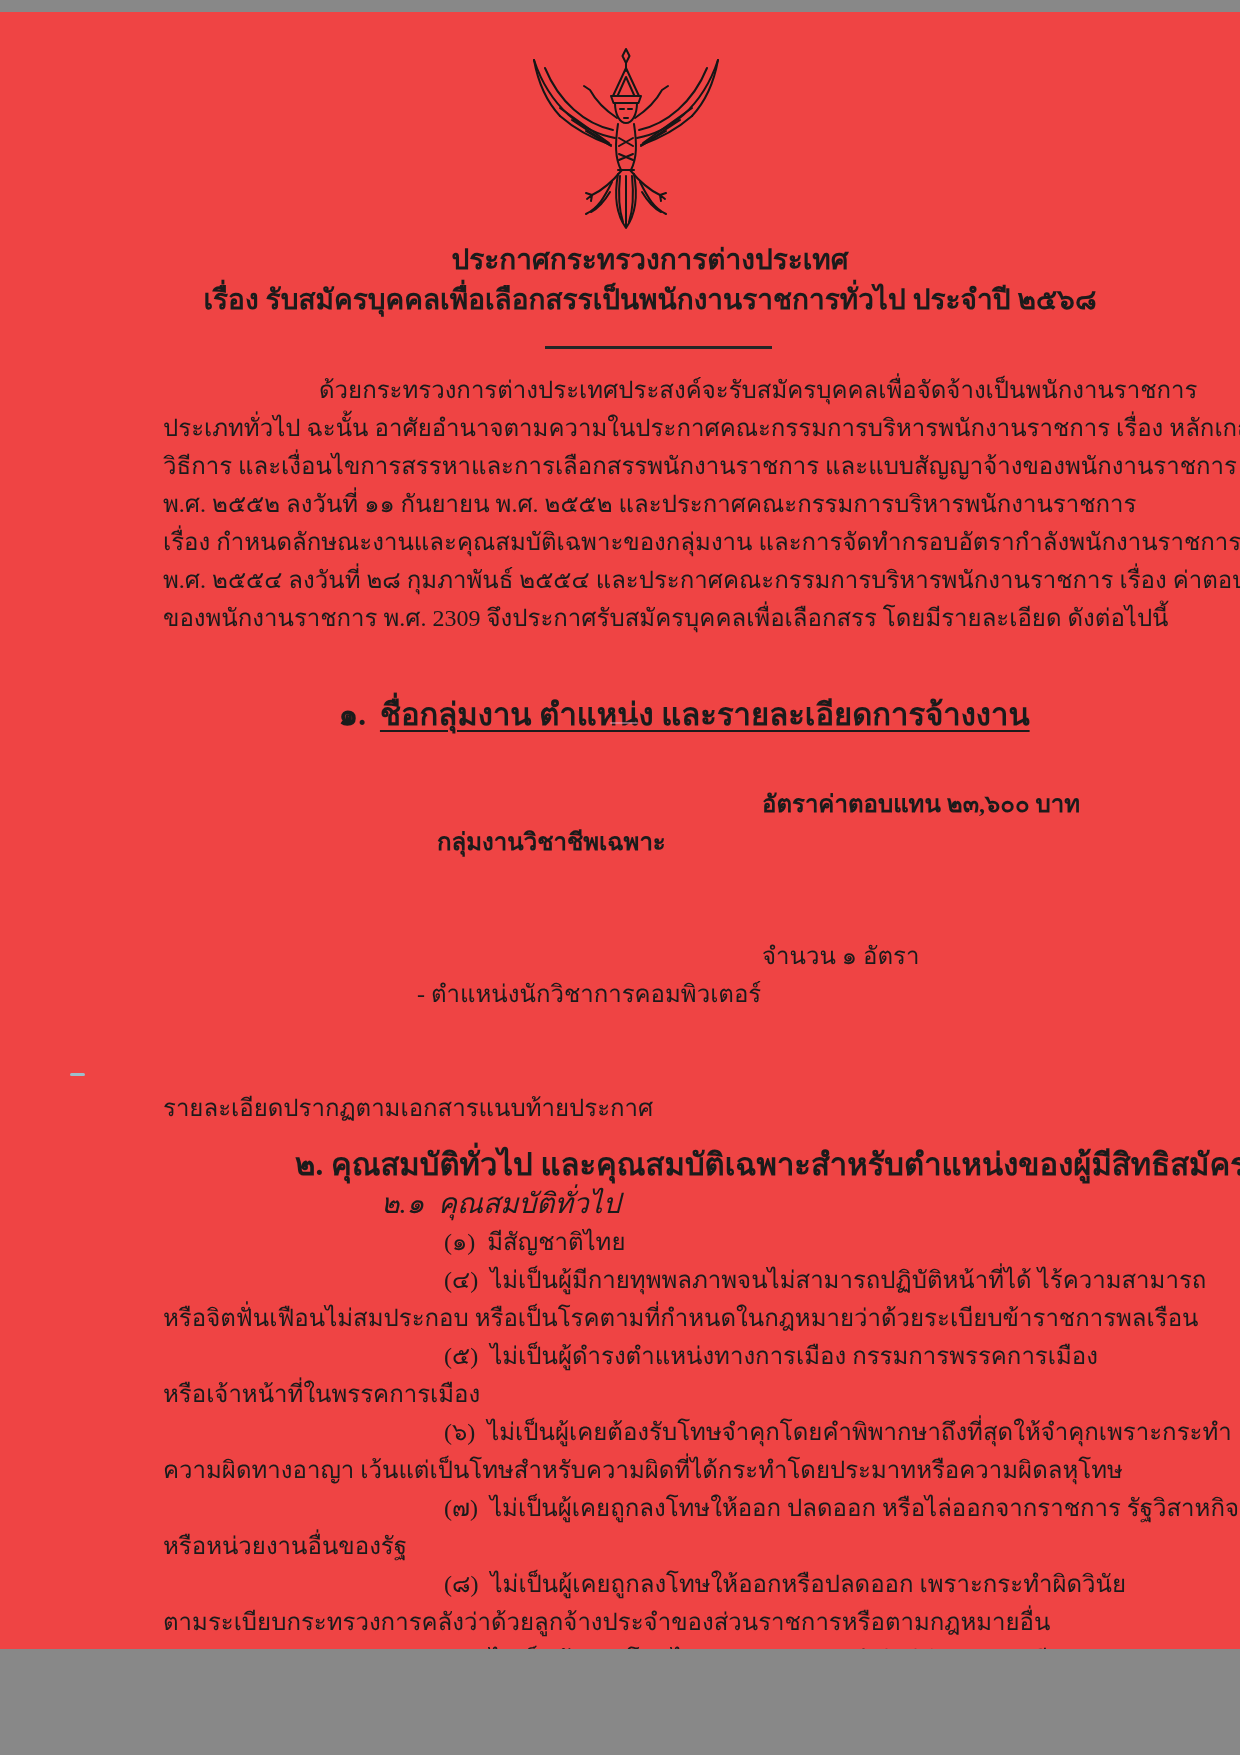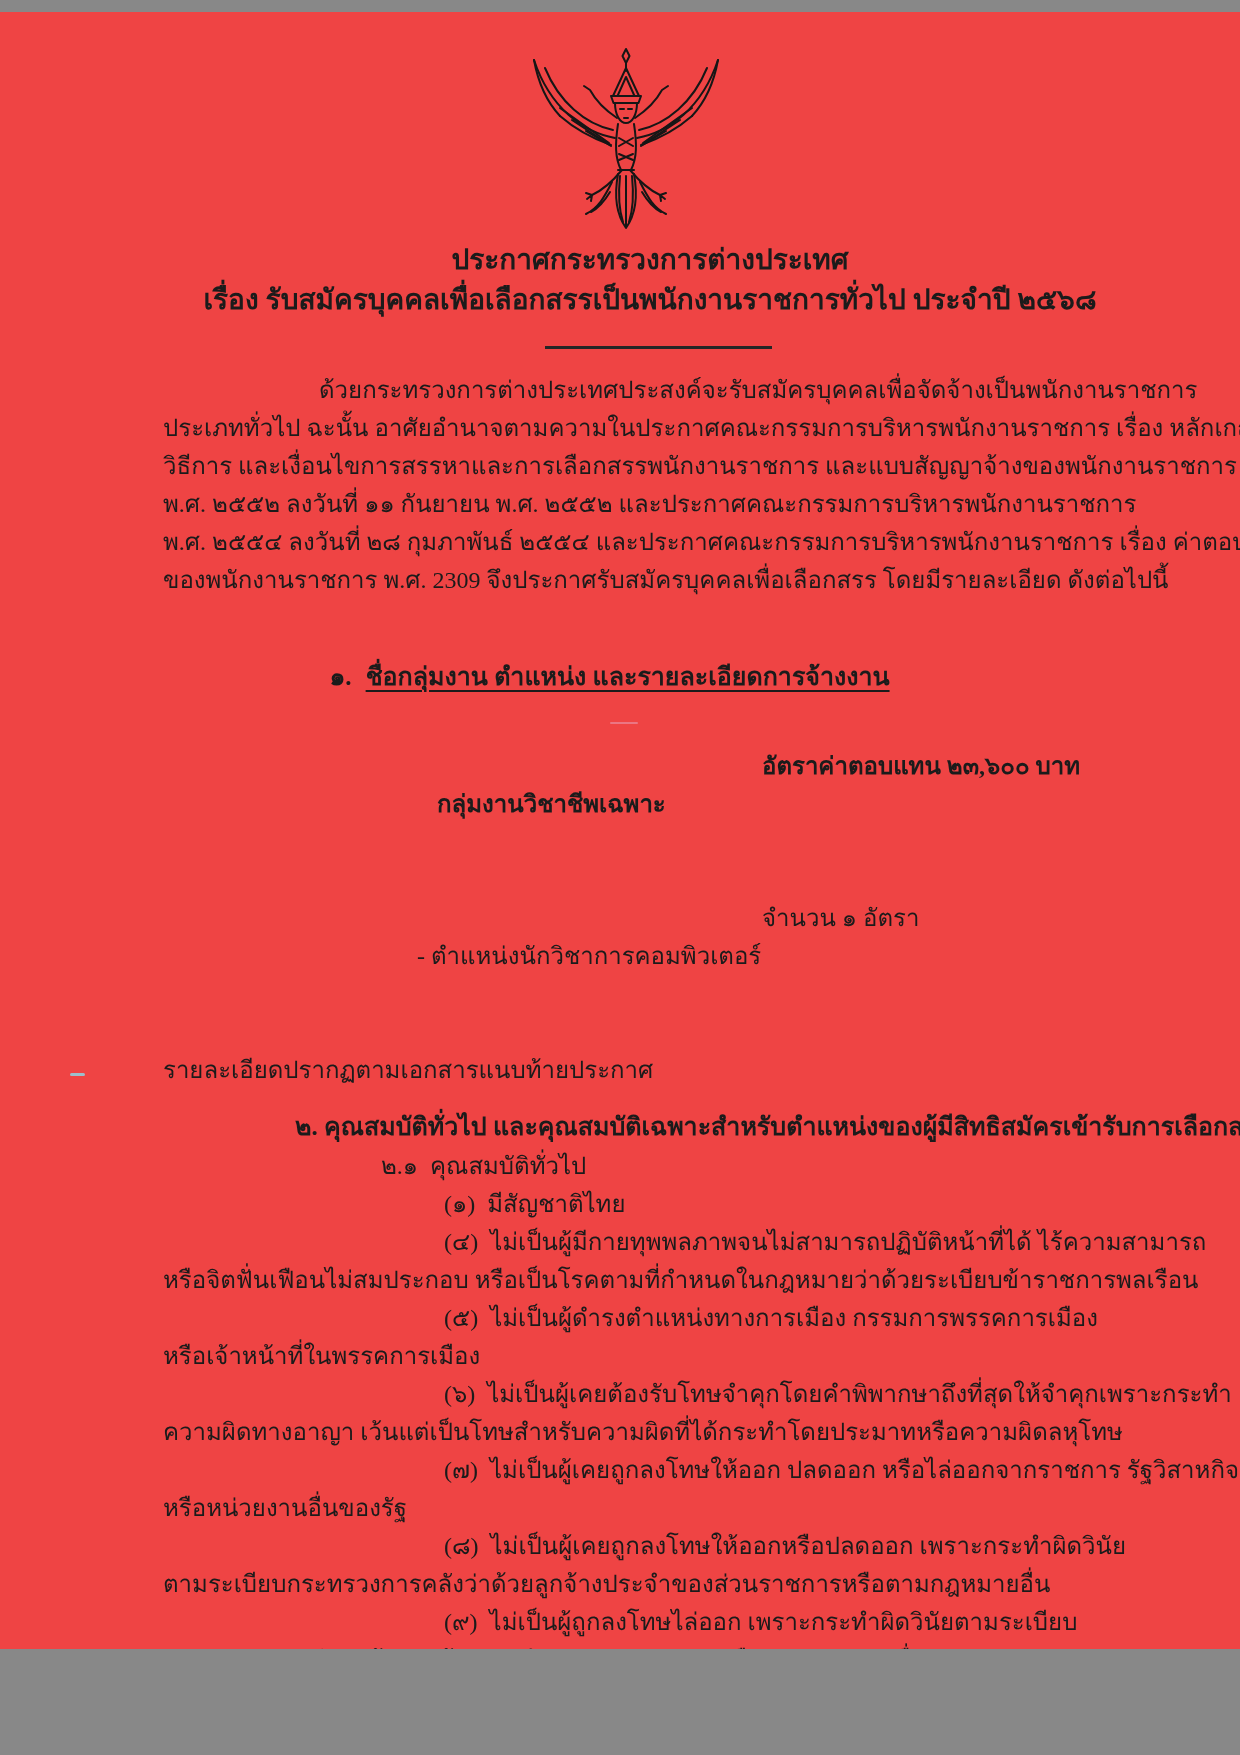--- a/index.html
+++ b/index.html
@@ -15,22 +15,22 @@
   
   .emblem{display:block;margin:34px auto 0;transform:translateX(6px);}
   .title{white-space:pre;text-align:center;font-weight:700;font-size:28px;line-height:40px;transform:translateX(30px);}
   .divider{width:227px;height:3px;background:#262626;margin:26px 0 0 545px;}
   
   .body{padding:22px 40px 0 163px;}
   .line{white-space:pre;font-size:24px;line-height:38px;overflow:visible;}
   .first{text-indent:156px;}
   .flush{margin-left:0;}
   .item{margin-left:281px;}
-  .sub21{margin-left:218px;font-size:24px;}
-  .sec-head{font-weight:700;font-size:25px;line-height:40px;}
+  .sub21{margin-left:218px;font-size:28px;font-style:italic;}
+  .sec-head{font-weight:700;font-size:31px;line-height:40px;}
   .sec1{margin-top:18px;margin-left:129px;}
   .sec1 .u{margin-left:14px;text-decoration:underline;text-decoration-thickness:2px;text-underline-offset:5px;}
   .sec2{margin-top:18px;margin-left:132px;}
   .row{position:relative;}
   .row .col2{position:absolute;left:599px;top:0;}
   .row1 .left{margin-left:226px;font-weight:700;}
   .row1 .col2{font-weight:700;}
   .row2 .left{margin-left:206px;}
   .rows{margin-top:10px;}
   
@@ -91,20 +91,21 @@
   <div class="divider"></div>
 
   <div class="body">
 
     <div>
 
     <div class="line first">ด้วยกระทรวงการต่างประเทศประสงค์จะรับสมัครบุคคลเพื่อจัดจ้างเป็นพนักงานราชการ</div>
         <div class="line flush">ประเภททั่วไป ฉะนั้น อาศัยอำนาจตามความในประกาศคณะกรรมการบริหารพนักงานราชการ เรื่อง หลักเกณฑ์</div>
         <div class="line flush">วิธีการ และเงื่อนไขการสรรหาและการเลือกสรรพนักงานราชการ และแบบสัญญาจ้างของพนักงานราชการ</div>
         <div class="line flush">พ.ศ. ๒๕๕๒ ลงวันที่ ๑๑ กันยายน พ.ศ. ๒๕๕๒ และประกาศคณะกรรมการบริหารพนักงานราชการ</div>
+        <div class="line flush">เรื่อง กำหนดลักษณะงานและคุณสมบัติเฉพาะของกลุ่มงาน และการจัดทำกรอบอัตรากำลังพนักงานราชการ</div>
         <div class="line flush">พ.ศ. ๒๕๕๔ ลงวันที่ ๒๘ กุมภาพันธ์ ๒๕๕๔ และประกาศคณะกรรมการบริหารพนักงานราชการ เรื่อง ค่าตอบแทน</div>
         <div class="line flush">ของพนักงานราชการ พ.ศ. 2309 จึงประกาศรับสมัครบุคคลเพื่อเลือกสรร โดยมีรายละเอียด ดังต่อไปนี้</div>
       </div>
 
     <div class="line sec-head sec1">
       <span class="n">๑.</span><span class="u">ชื่อกลุ่มงาน ตำแหน่ง และรายละเอียดการจ้างงาน</span>
     </div>
 
     <div class="rows">
       <div class="line row row1">

